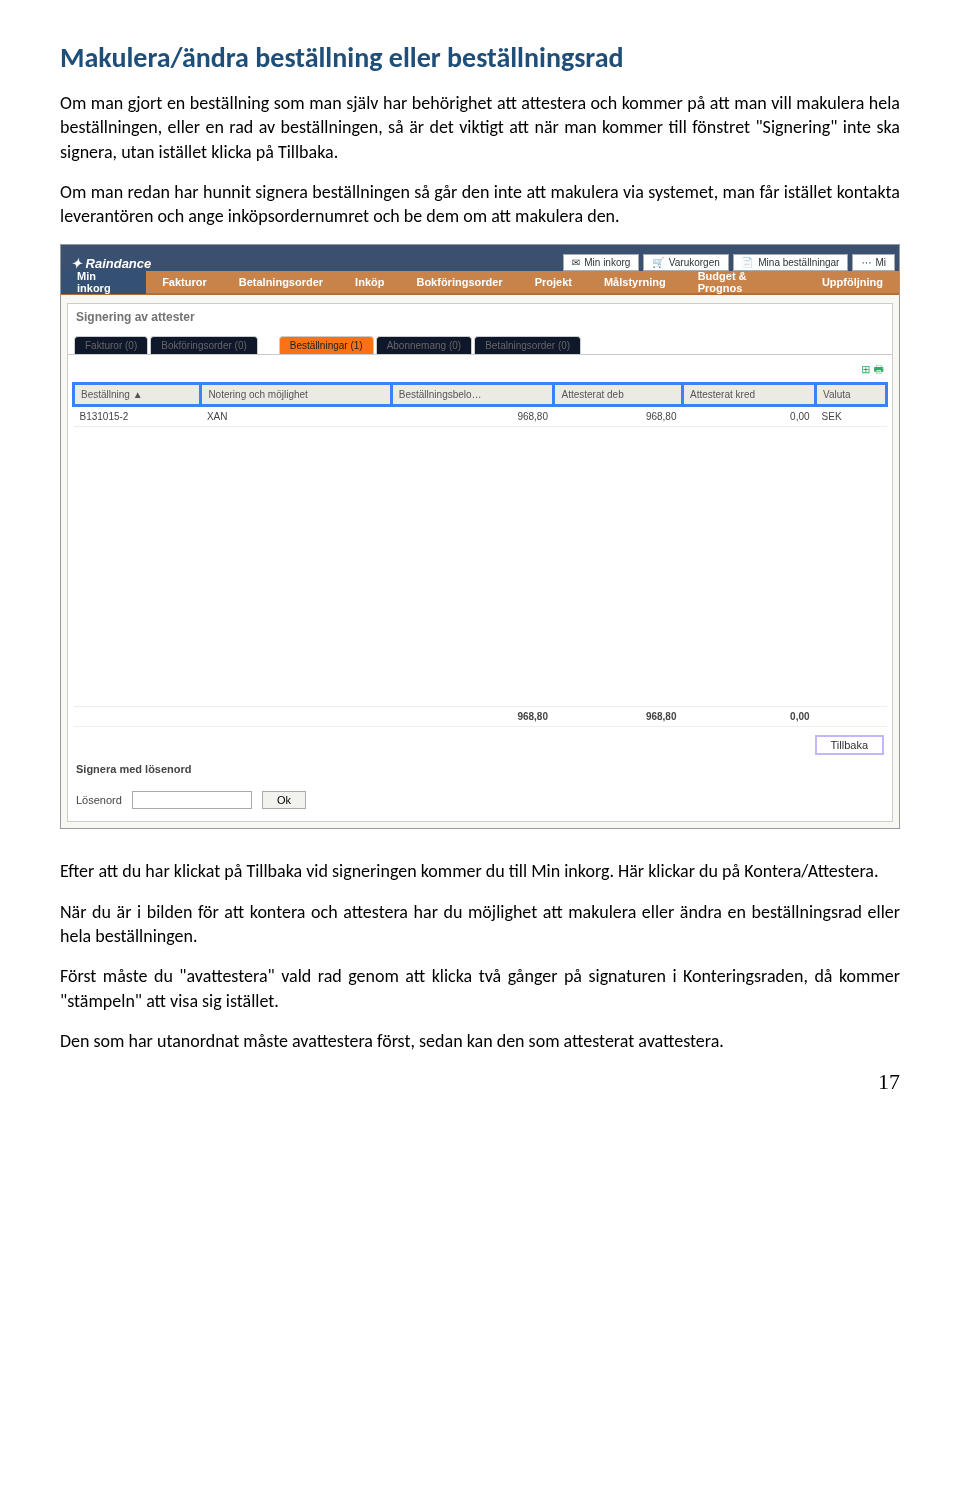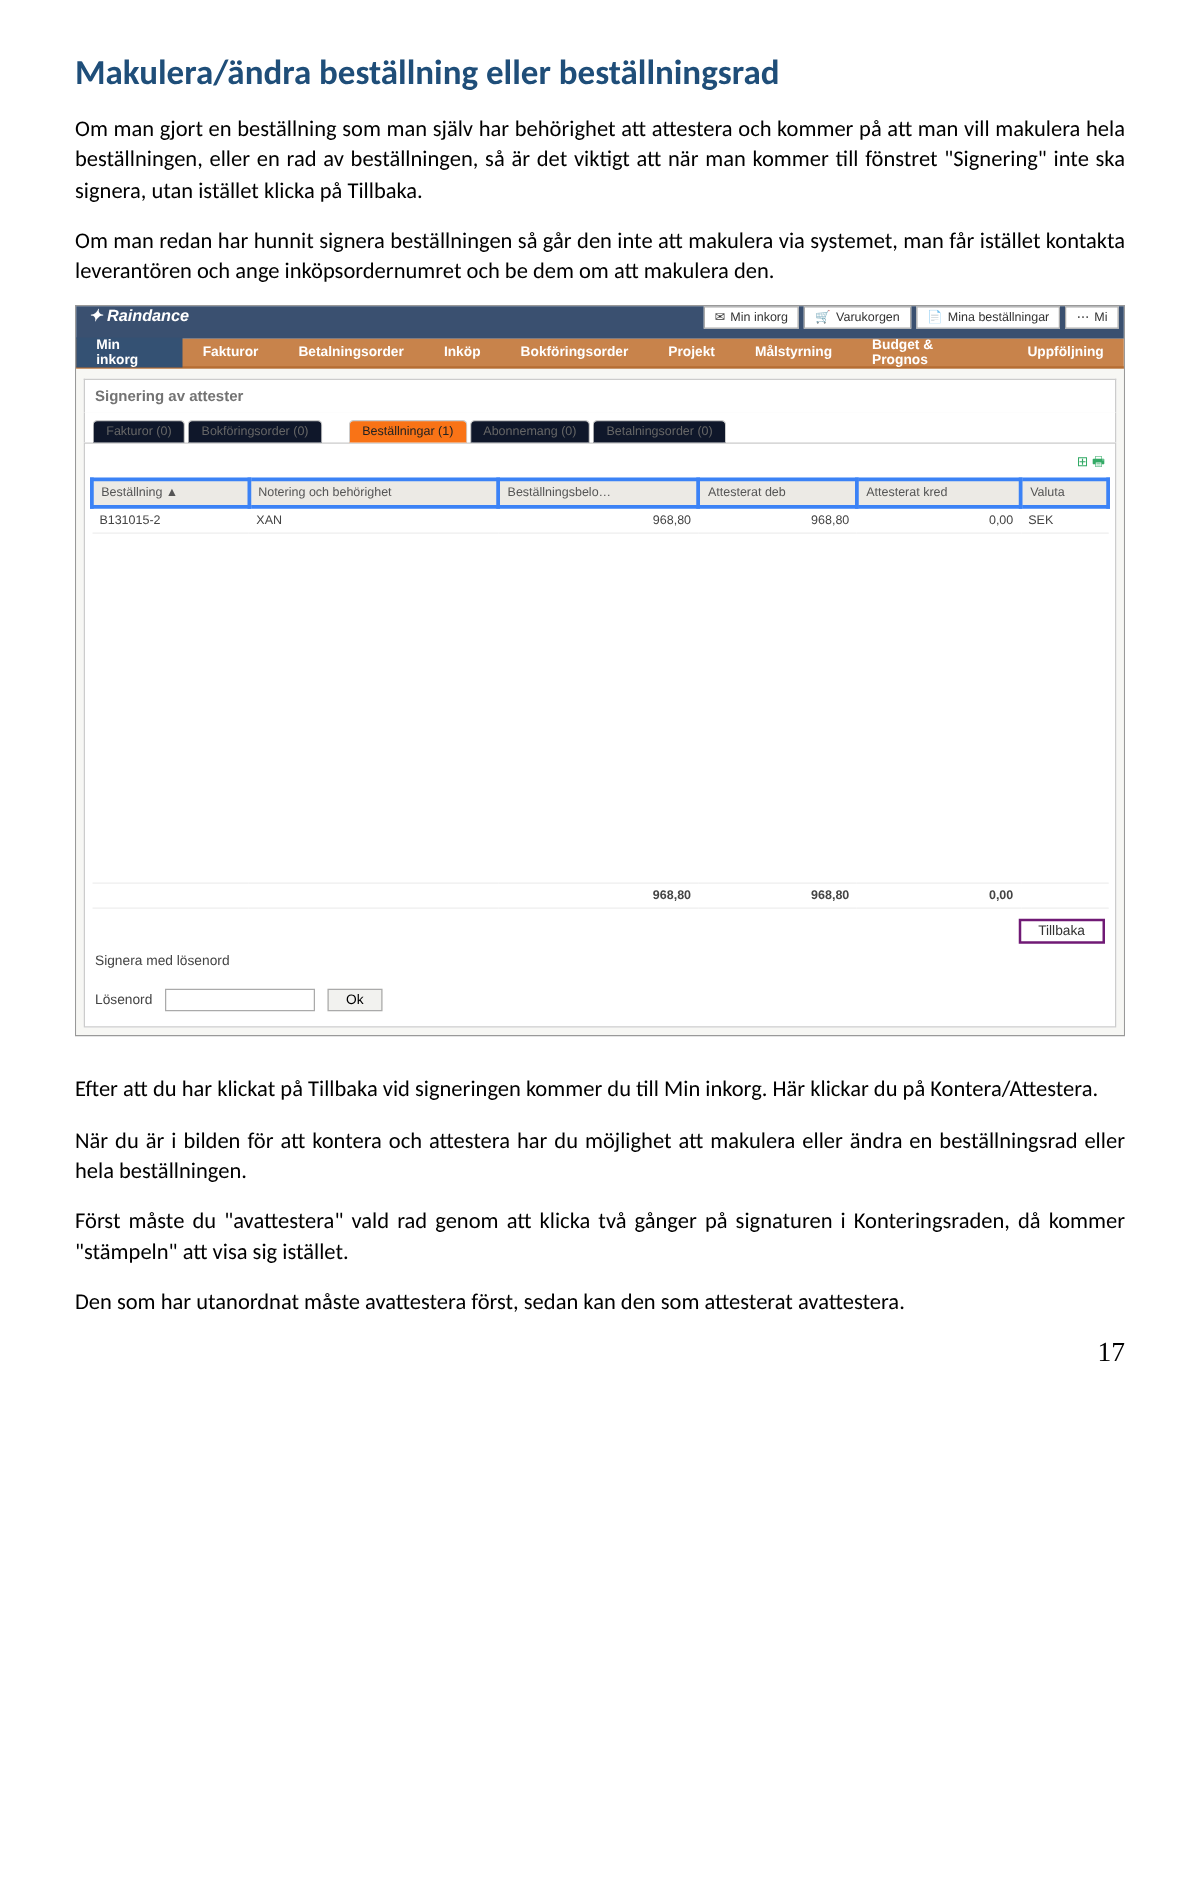--- a/index.html
+++ b/index.html
@@ -27,21 +27,21 @@
     border: 1px solid #999;
     margin: 10px 0 30px 0;
     font-family: Arial, sans-serif;
     font-size: 11px;
     background: #fff;
   }
   .topbar {
     background: #3a5070;
     color: #fff;
     display: flex;
-    align-items: flex-start;
+    align-items: flex-end;
     justify-content: space-between;
     height: 26px;
     padding: 0 4px;
   }
   .logo {
     font-size: 13px;
     font-weight: bold;
     padding-left: 6px;
     font-style: italic;
   }
@@ -139,35 +139,35 @@
     font-weight: bold;
     border-top: 1px solid #ccc;
     padding-top: 6px;
   }
   .footer-bar {
     display: flex;
     justify-content: flex-end;
     padding: 8px 4px 0 4px;
   }
   .tillbaka-btn {
-    border: 2px solid #701a75;
+    border: 2px solid #c4b5fd;
     background: #fff;
     color: #333;
     font-size: 11px;
     padding: 2px 14px;
   }
   .sign-row {
     display: flex;
     align-items: center;
     gap: 10px;
     padding: 8px 4px;
     font-size: 11px;
     color: #444;
   }
-  .sign-label { font-weight: normal; }
+  .sign-label { font-weight: bold; }
   .pw-input {
     border: 1px solid #aaa;
     background: #fff;
     height: 18px;
     width: 120px;
   }
   .ok-btn {
     background: #f2f2ef;
     border: 1px solid #aaa;
     font-size: 11px;
@@ -241,21 +241,21 @@
 
     <div class="table-wrap">
       <div class="icons-row">
         <span>⊞</span>
         <span>🖶</span>
       </div>
       <table class="data">
         <thead>
           <tr>
             <th>Beställning ▲</th>
-            <th>Notering och behörighet</th>
+            <th>Notering och möjlighet</th>
             <th class="num">Beställningsbelo…</th>
             <th class="num">Attesterat deb</th>
             <th class="num">Attesterat kred</th>
             <th>Valuta</th>
           </tr>
         </thead>
         <tbody>
           <tr>
             <td>B131015-2</td>
             <td>XAN</td>

